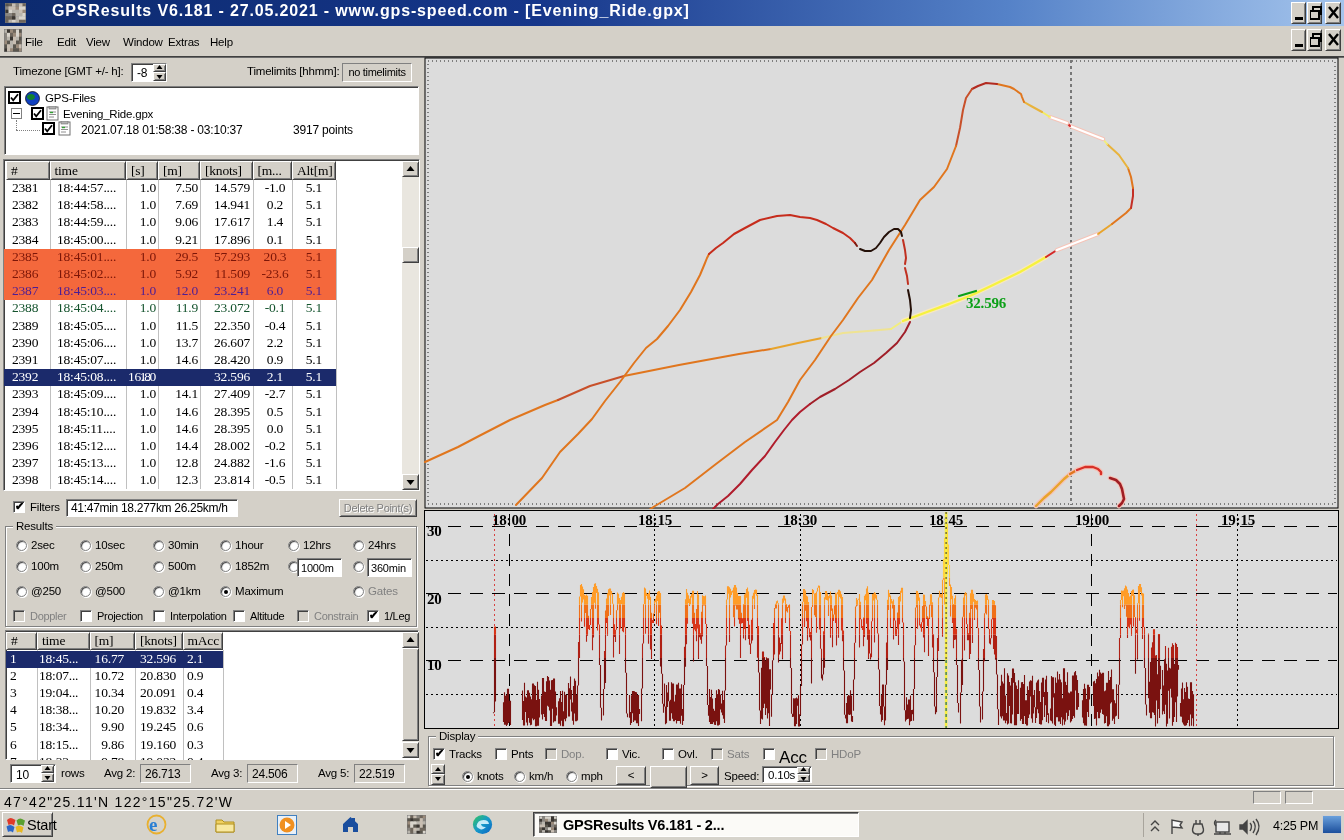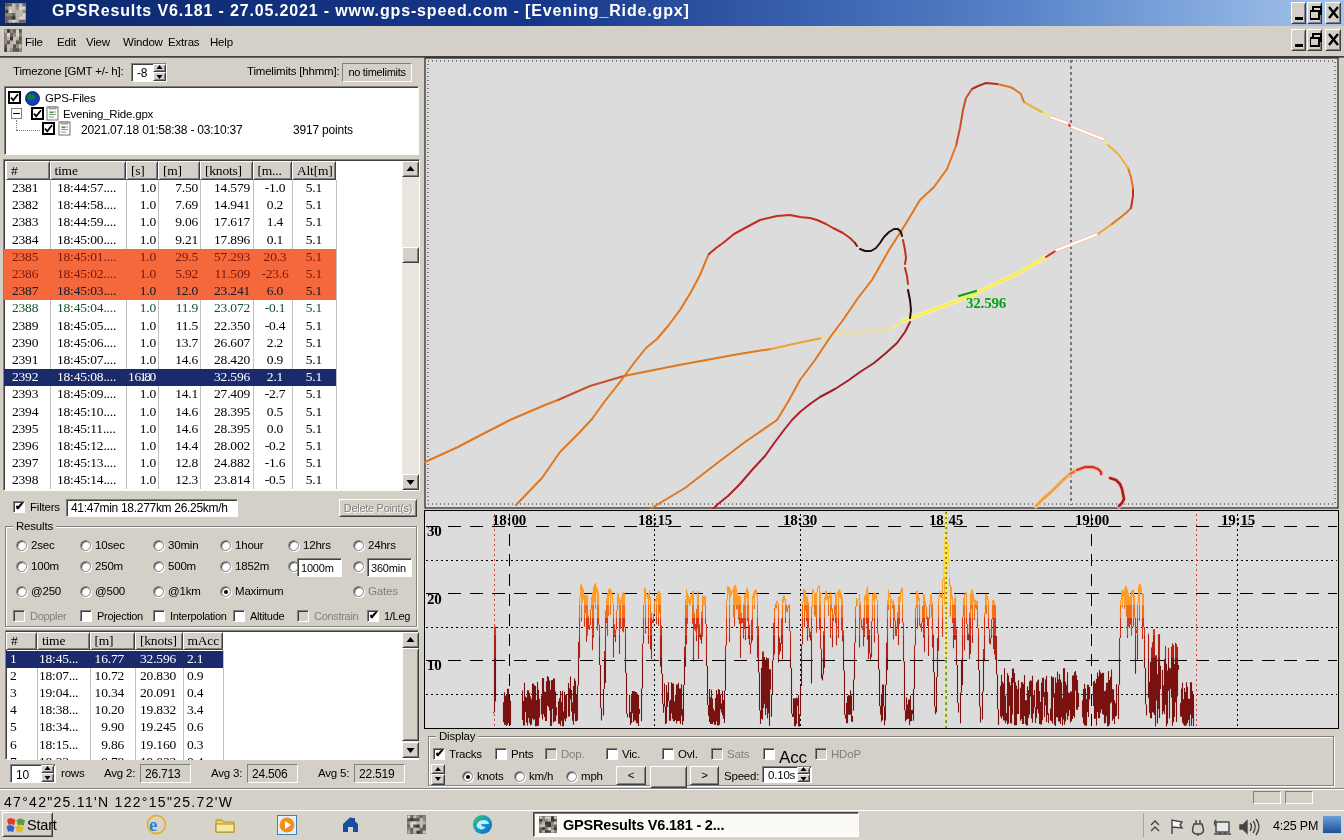--- a/index.html
+++ b/index.html
@@ -248,21 +248,21 @@
   </div>
 <div class="abs serif" style="left:4px;top:266.0px;width:332px;height:17.2px;background:#f4683c;color:#7c1608;font-size:13.5px;">
     <span class="abs" style="left:8px;top:0px">2386</span>
     <span class="abs" style="left:53px;top:0px">18:45:02....</span>
     <span class="abs" style="left:82px;top:0px;width:70px;text-align:right">1.0</span>
     <span class="abs" style="left:124px;top:0px;width:70px;text-align:right">5.92</span>
     <span class="abs" style="left:176px;top:0px;width:70px;text-align:right">11.509</span>
     <span class="abs" style="left:236px;top:0px;width:70px;text-align:center">-23.6</span>
     <span class="abs" style="left:248px;top:0px;width:70px;text-align:right">5.1</span>
   </div>
-<div class="abs serif" style="left:4px;top:283.2px;width:332px;height:17.2px;background:#f4683c;color:#0f172a;font-size:13.5px;">
+<div class="abs serif" style="left:4px;top:283.2px;width:332px;height:17.2px;background:#f4683c;color:#4c1d95;font-size:13.5px;">
     <span class="abs" style="left:8px;top:0px">2387</span>
     <span class="abs" style="left:53px;top:0px">18:45:03....</span>
     <span class="abs" style="left:82px;top:0px;width:70px;text-align:right">1.0</span>
     <span class="abs" style="left:124px;top:0px;width:70px;text-align:right">12.0</span>
     <span class="abs" style="left:176px;top:0px;width:70px;text-align:right">23.241</span>
     <span class="abs" style="left:236px;top:0px;width:70px;text-align:center">6.0</span>
     <span class="abs" style="left:248px;top:0px;width:70px;text-align:right">5.1</span>
   </div>
 <div class="abs serif" style="left:4px;top:300.4px;width:332px;height:17.2px;color:#14532d;font-size:13.5px;">
     <span class="abs" style="left:8px;top:0px">2388</span>

